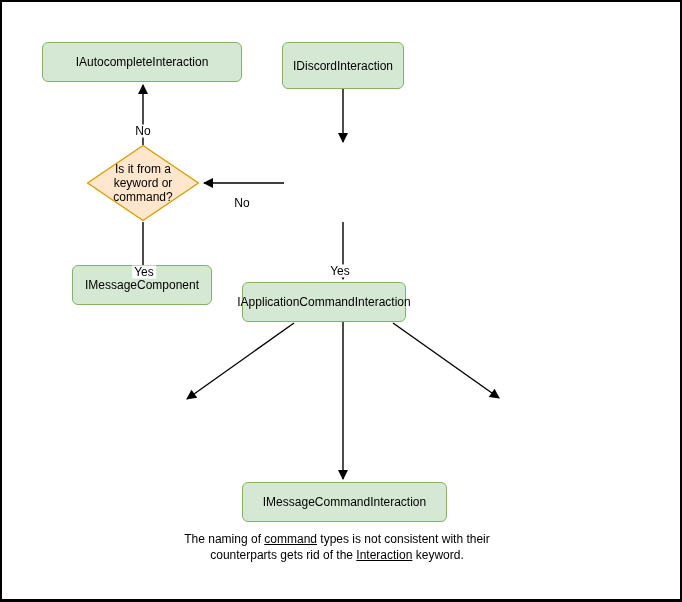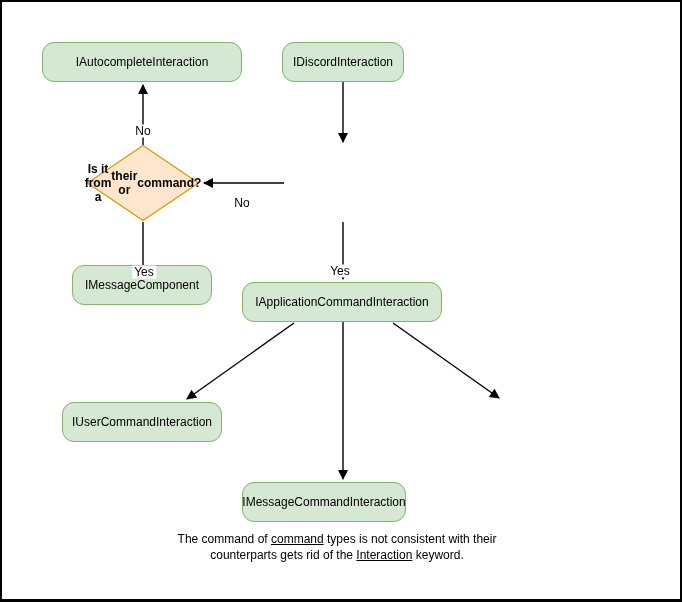--- a/index.html
+++ b/index.html
@@ -38,21 +38,21 @@
     display: flex;
     align-items: center;
     justify-content: center;
     text-align: center;
     font-size: 12px;
     color: #000;
   }
   .box {
     background: var(--node-fill, #d5e8d4);
     border: 1px solid var(--node-stroke, #82b366);
-    border-radius: 12px;
+    border-radius: 6px;
     padding: 0 2px;
   }
   .decision {
     position: absolute;
   }
   .decision svg {
     position: absolute;
     left: 0;
     top: 0;
   }
@@ -62,28 +62,27 @@
     stroke-width: 1.3;
     stroke-linejoin: round;
   }
   .decision-label {
     position: absolute;
     left: 0;
     top: 0;
     width: 100%;
     height: 100%;
     display: flex;
-    flex-direction: row;
+    flex-direction: column;
     align-items: center;
     justify-content: center;
     font-size: 12px;
     line-height: 14px;
     color: #000;
     text-align: center;
-    font-weight: bold;
   }
   .edge-label {
     position: absolute;
     transform: translate(-50%, -50%);
     background: var(--canvas-bg, #fff);
     padding: 0 2px;
     font-size: 12px;
     line-height: 13px;
     color: #000;
     white-space: nowrap;
@@ -121,56 +120,53 @@
     <line class="edge" x1="341" y1="220" x2="341" y2="277" marker-end="url(#arrow)"></line>
     <line class="edge" x1="292" y1="321" x2="185" y2="397" marker-end="url(#arrow)"></line>
     <line class="edge" x1="341" y1="320" x2="341" y2="477" marker-end="url(#arrow)"></line>
     <line class="edge" x1="391" y1="321" x2="497" y2="396" marker-end="url(#arrow)"></line>
   </svg>
 
   <div class="node box" style="left:40px;top:40px;width:200px;height:40px">
     <span>IAutocompleteInteraction</span>
   </div>
 
-  <div class="node box" style="left:280px;top:40px;width:122px;height:40px">
+  <div class="node box" style="left:280px;top:40px;width:122px;height:47px">
     <span>IDiscordInteraction</span>
   </div>
 
   <div class="node box" style="left:70px;top:263px;width:140px;height:40px">
     <span>IMessageComponent</span>
   </div>
 
-  <div class="node box" style="left:240px;top:280px;width:200px;height:40px">
+  <div class="node box" style="left:240px;top:280px;width:164px;height:40px">
     <span>IApplicationCommandInteraction</span>
   </div>
 
-  <div class="node box" style="left:60px;top:400px;width:160px;height:40px">
-    <span>IUserCommandInteraction</span>
-  </div>
 
 
-  <div class="node box" style="left:240px;top:480px;width:164px;height:40px">
+  <div class="node box" style="left:240px;top:480px;width:205px;height:40px">
     <span>IMessageCommandInteraction</span>
   </div>
 
   <div class="decision" style="left:84px;top:142px;width:114px;height:78px">
     <svg width="114" height="78" viewBox="0 0 114 78">
       <polygon class="decision-shape" points="57,1.5 112.5,39 57,76.5 1.5,39"></polygon>
     </svg>
     <div class="decision-label">
       <div>Is it from a</div>
-      <div>their or</div>
+      <div>keyword or</div>
       <div>command?</div>
     </div>
   </div>
 
 
   <div class="edge-label" style="left:141px;top:109px">No</div>
   <div class="edge-label" style="left:240px;top:181px">No</div>
   <div class="edge-label" style="left:142px;top:250px">Yes</div>
   <div class="edge-label" style="left:338px;top:249px">Yes</div>
 
   <div class="note">
-    <div><span>The command of </span><span class="u">command</span><span> types is not consistent with their</span></div>
+    <div><span>The naming of </span><span class="u">command</span><span> types is not consistent with their</span></div>
     <div><span>counterparts gets rid of the </span><span class="u">Interaction</span><span> keyword.</span></div>
   </div>
 
 </div>
 
 </body></html>

